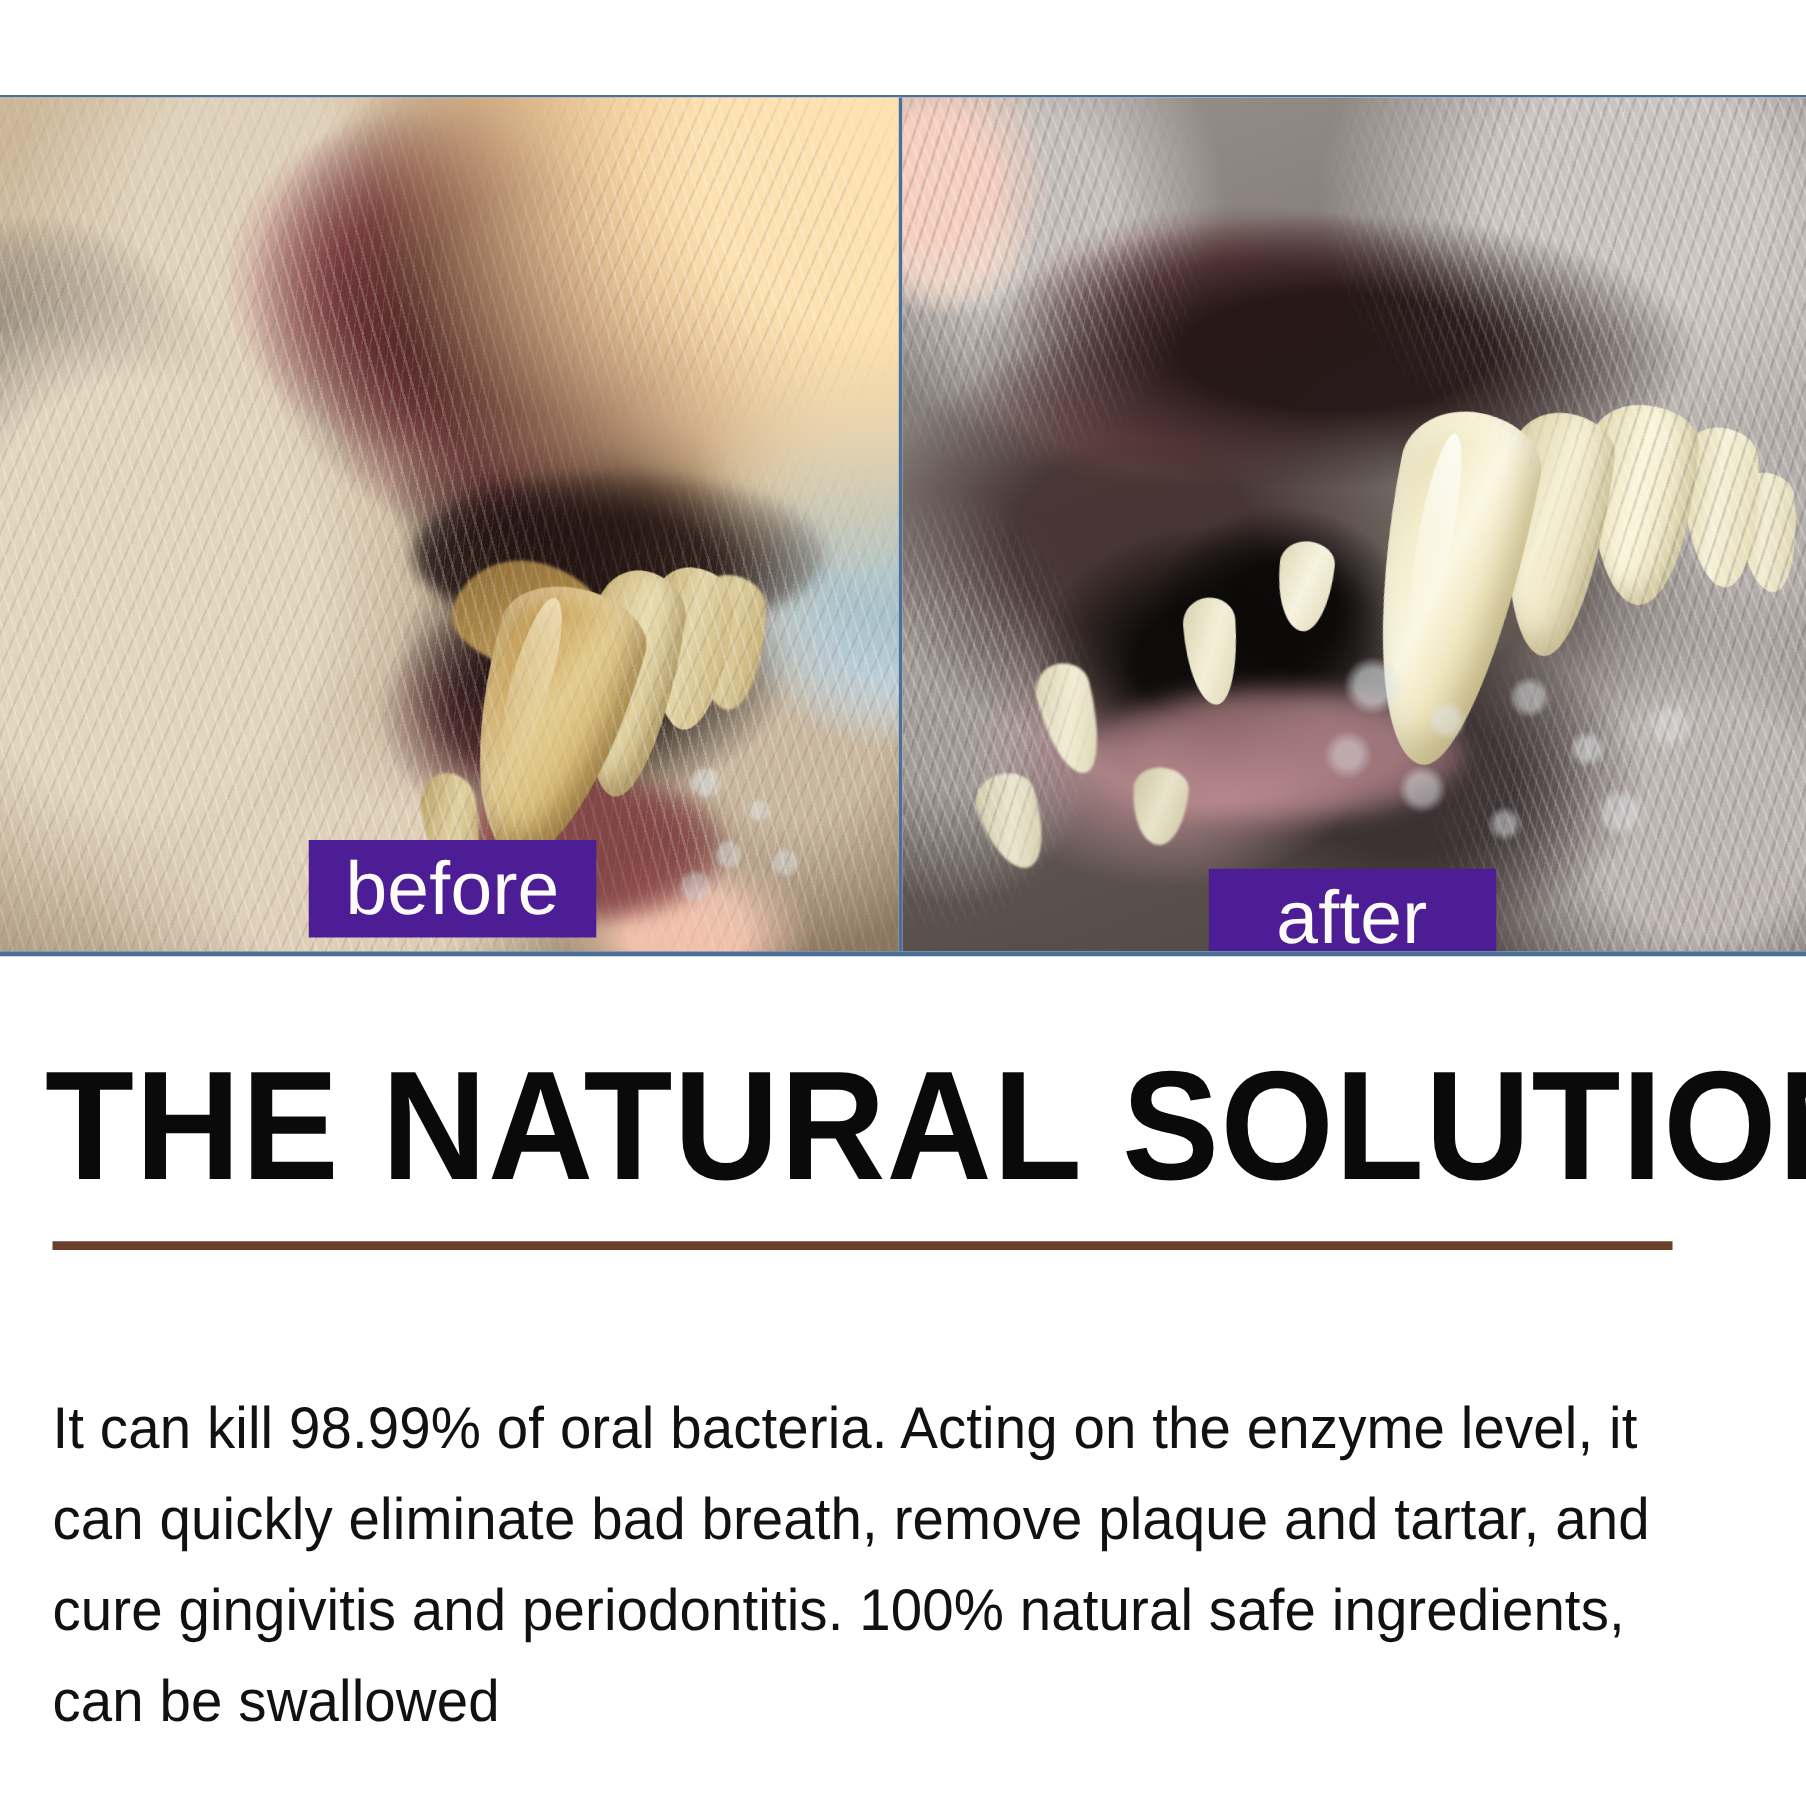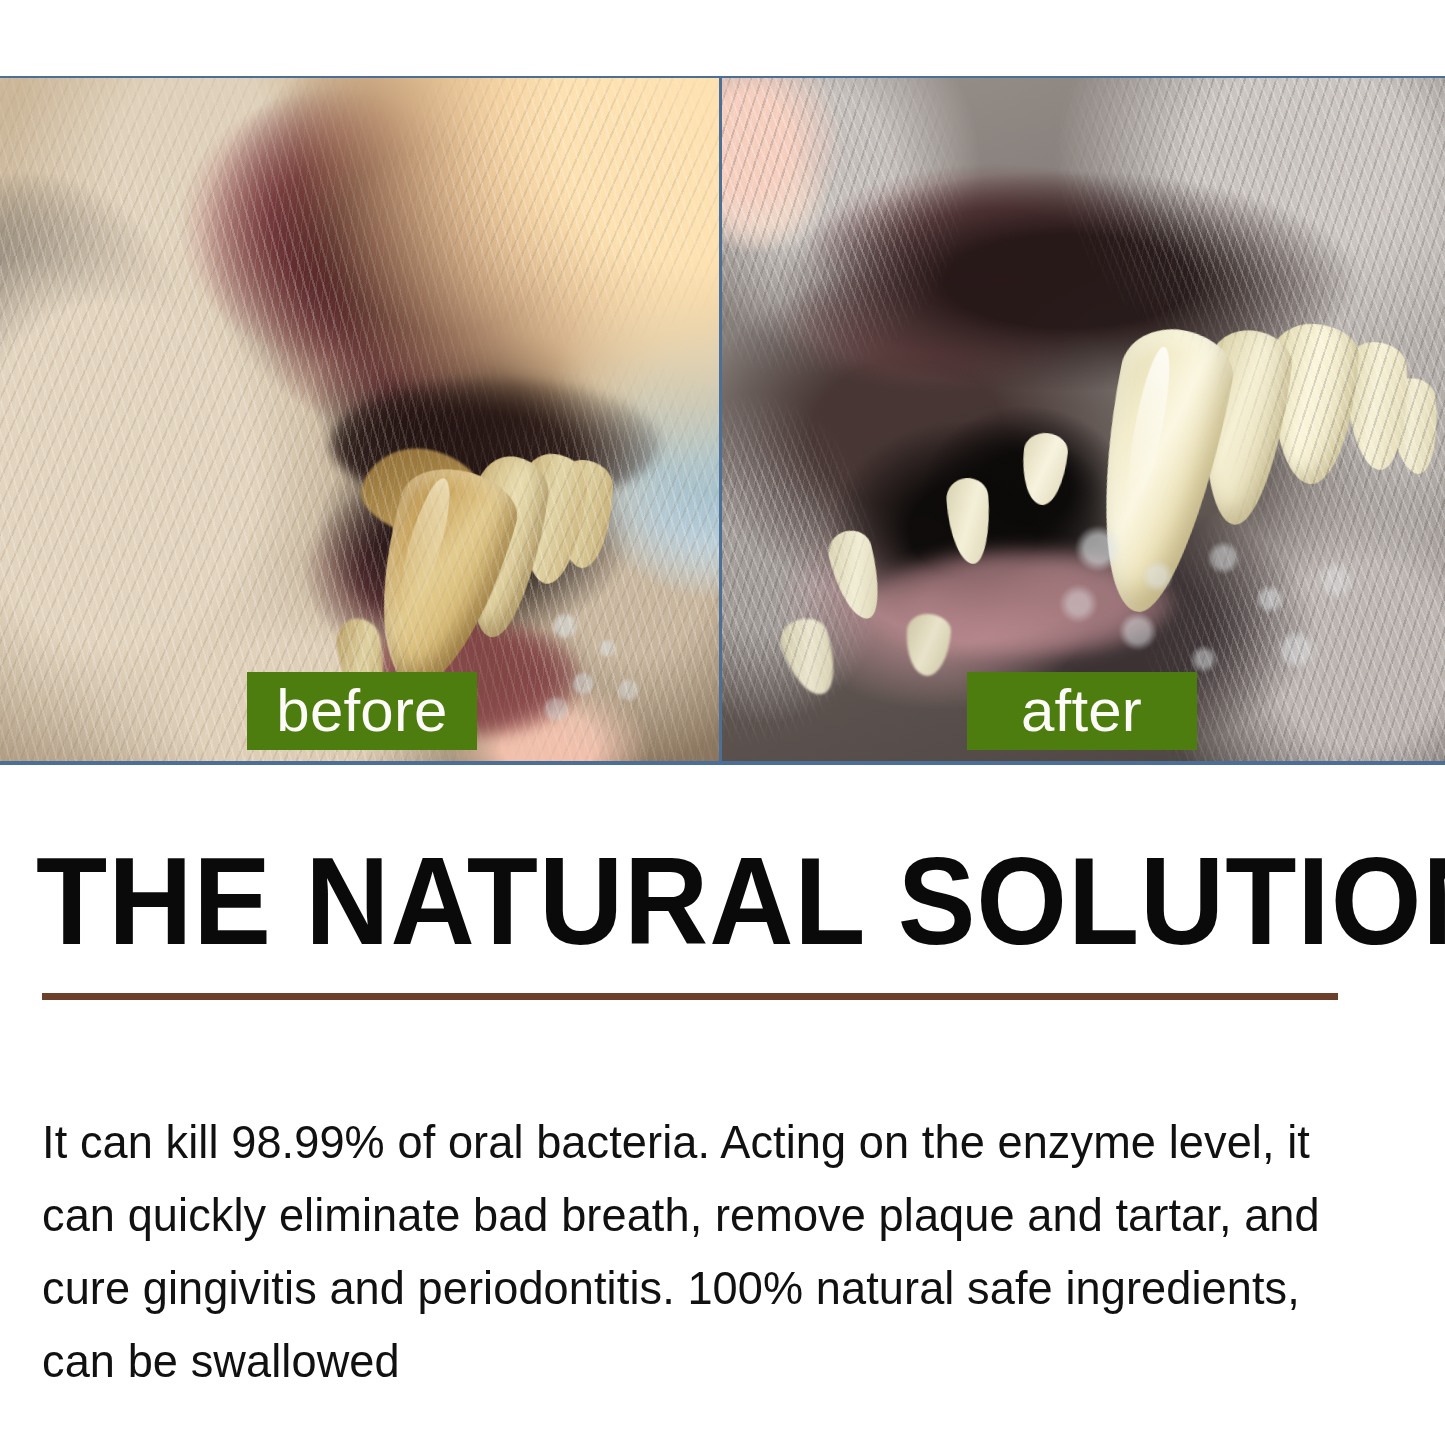--- a/index.html
+++ b/index.html
@@ -337,38 +337,38 @@
     position: absolute;
     left: 150px; top: 470px; width: 300px; height: 110px;
     background: radial-gradient(ellipse at 50% 50%, rgba(196,144,150,.72) 0 48%, rgba(196,144,150,0) 90%);
     border-radius: 50%;
     filter: blur(8px);
   }
 
   
   .photo-badge {
     position: absolute;
-    background: #4d7c0f;
+    background: #4c1d95;
     color: #fdfbf8;
     font-size: 60px;
     line-height: 78px;
     font-weight: 400;
     letter-spacing: .2px;
     text-align: center;
     white-space: nowrap;
   }
   .photo-badge.before {
     left: 247px;
     top: 594px;
     width: 230px;
     height: 78px;
   }
   .photo-badge.after {
     left: 245px;
-    top: 594px;
+    top: 617px;
     width: 230px;
     height: 78px;
   }
 
   
   .headline {
     position: absolute;
     left: 36px;
     top: 839px;
     width: 1380px;

